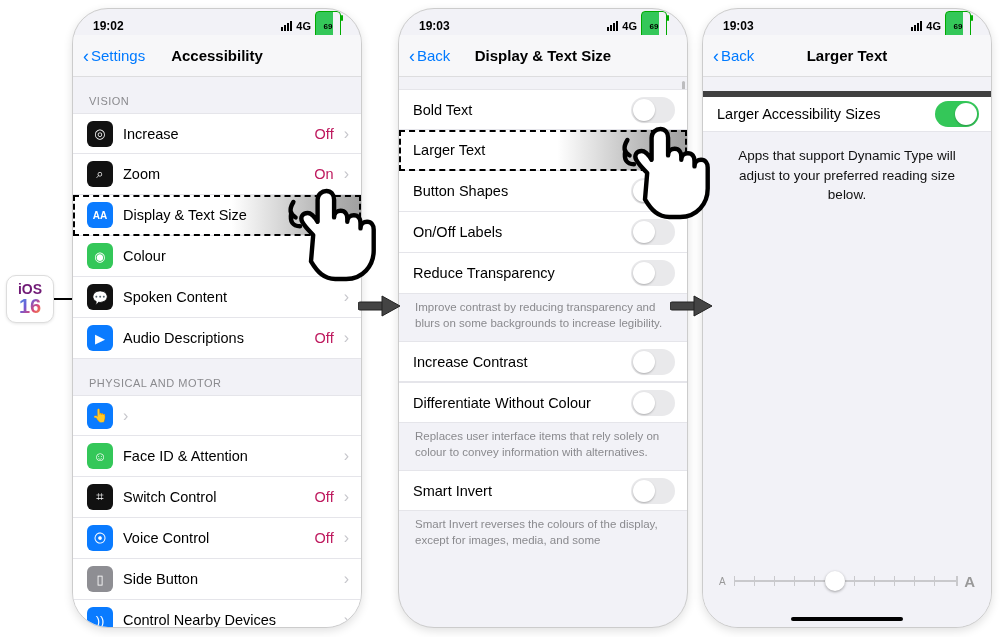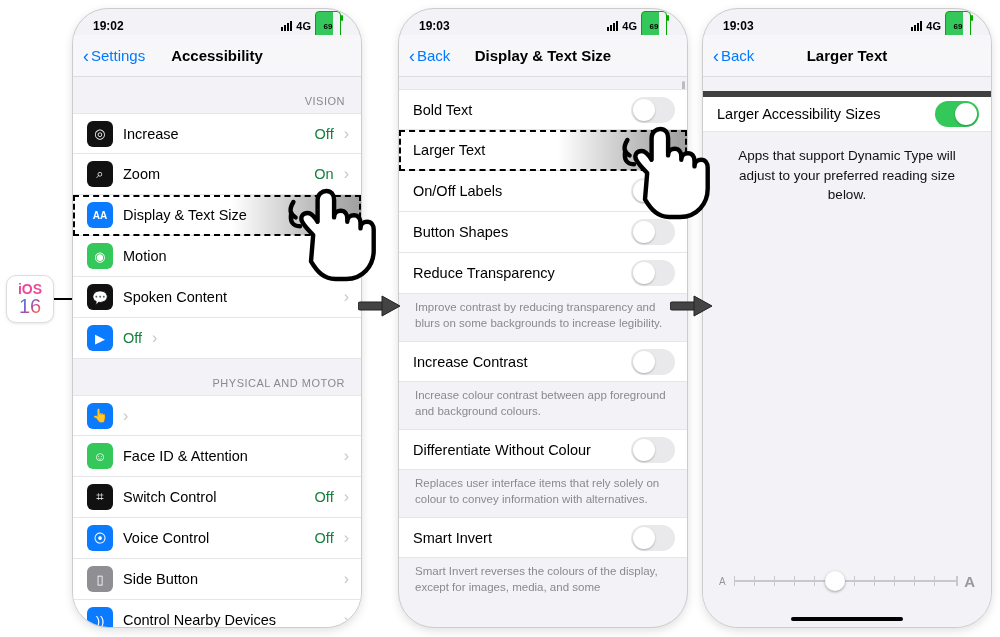--- a/index.html
+++ b/index.html
@@ -19,26 +19,26 @@
     left: 6px; top: 275px;
     width: 48px; height: 48px;
     border-radius: 10px;
     border: 1px solid #ddd;
     background: #fff;
     display: flex; flex-direction: column;
     align-items: center; justify-content: center;
     font-weight: 600;
     box-shadow: 0 1px 3px rgba(0,0,0,0.1);
   }
-  .ios-badge .t { font-size: 14px; color: #ec4899; line-height: 1; }
+  .ios-badge .t { font-size: 14px; color: #701a75; line-height: 1; }
   .ios-badge .n {
     font-size: 20px; line-height: 1;
     background: linear-gradient(135deg, #4a90e2 0%, #6f5bd6 40%, #e04870 70%, #f6a83a 100%);
     -webkit-background-clip: text; background-clip: text; color: transparent;
-    font-weight: 400;
+    font-weight: 700;
   }
   .ios-dash { position:absolute; left:54px; top:298px; width:18px; height:2px; background:#000; }
 
   
   .phone {
     position: absolute;
     width: 290px; height: 620px;
     border: 1px solid #ccc;
     border-radius: 36px;
     background: #f2f2f7;
@@ -80,35 +80,35 @@
     position:absolute; left:10px; color:#007aff; font-size:15px;
     display:flex; align-items:center; gap:2px;
   }
   .navbar .back .chev { font-size:18px; line-height:1; }
   .navbar .title { font-size:15px; font-weight:600; color:#000; }
 
   .content { height: calc(100% - 68px); overflow:hidden; position:relative; }
 
   .sec-header {
     font-size:11px; color:#8a8a8e; letter-spacing:0.5px;
-    padding: 18px 16px 6px; text-transform:uppercase;text-align:right;
+    padding: 18px 16px 6px; text-transform:uppercase;
   }
   .footer-note {
     font-size:11.5px; color:#8a8a8e;
     padding: 6px 16px 10px; line-height:1.35;
   }
 
   .row {
     background:#fff; min-height:41px; display:flex; align-items:center;
     padding: 0 12px 0 14px; border-bottom:1px solid #e5e5ea;
     gap:10px; position:relative;
   }
   .row.first { border-top:1px solid #e5e5ea; }
   .row .label { flex:1; font-size:14.5px; color:#000; }
-  .row .value { font-size:14.5px; color:#15803d; }
+  .row .value { font-size:14.5px; color:#be185d; }
   .row .chev { color:#c7c7cc; font-size:16px; }
   .row .appicon {
     width:26px; height:26px; border-radius:6px;
     display:flex; align-items:center; justify-content:center;
     font-size:13px; color:#fff; flex-shrink:0;
   }
   .ic-voiceover{background:#111}
   .ic-zoom{background:#111}
   .ic-display{background:#0a7bff}
   .ic-motion{background:#34c759}
@@ -228,30 +228,31 @@
       <span class="value">On</span>
       <span class="chev">›</span>
     </div>
     <div class="row tap-highlight">
       <span class="appicon ic-display" style="font-size:10px;font-weight:700">AA</span>
       <span class="label">Display &amp; Text Size</span>
       <span class="chev">›</span>
     </div>
     <div class="row">
       <span class="appicon ic-motion">◉</span>
-      <span class="label">Motion</span>
+      <span class="label">Colour</span>
       <span class="chev">›</span>
     </div>
     <div class="row">
       <span class="appicon ic-spoken">💬</span>
       <span class="label">Spoken Content</span>
       <span class="chev">›</span>
     </div>
     <div class="row">
       <span class="appicon ic-audiodesc">▶</span>
+      <span class="label">Audio Descriptions</span>
       <span class="value">Off</span>
       <span class="chev">›</span>
     </div>
 
     <div class="sec-header">PHYSICAL AND MOTOR</div>
 
     <div class="row first">
       <span class="appicon ic-touch">👆</span>
       <span class="chev">›</span>
     </div>
@@ -315,46 +316,45 @@
       <span class="label">Bold Text</span>
       <span class="toggle">
             <span class="knob"></span>
           </span>
     </div>
     <div class="row tap-highlight">
       <span class="label">Larger Text</span>
       <span class="chev">›</span>
     </div>
     <div class="row">
+      <span class="label">Button Shapes</span>
+      <span class="toggle">
+            <span class="knob"></span>
+          </span>
+    </div>
+    <div class="row">
       <span class="label">On/Off Labels</span>
       <span class="toggle">
             <span class="knob"></span>
           </span>
     </div>
     <div class="row">
-      <span class="label">Button Shapes</span>
-      <span class="toggle">
-            <span class="knob"></span>
-          </span>
-    </div>
-    <div class="row">
       <span class="label">Reduce Transparency</span>
       <span class="toggle">
             <span class="knob"></span>
           </span>
     </div>
     <div class="footer-note">Improve contrast by reducing transparency and blurs on some backgrounds to increase legibility.</div>
 
     <div class="row first">
       <span class="label">Increase Contrast</span>
       <span class="toggle">
             <span class="knob"></span>
           </span>
     </div>
-    <div class="footer-note">Increase colour contrast between app foreground and background colours.</div>
 
     <div class="row first">
       <span class="label">Differentiate Without Colour</span>
       <span class="toggle">
             <span class="knob"></span>
           </span>
     </div>
     <div class="footer-note">Replaces user interface items that rely solely on colour to convey information with alternatives.</div>
 
     <div class="row first">

